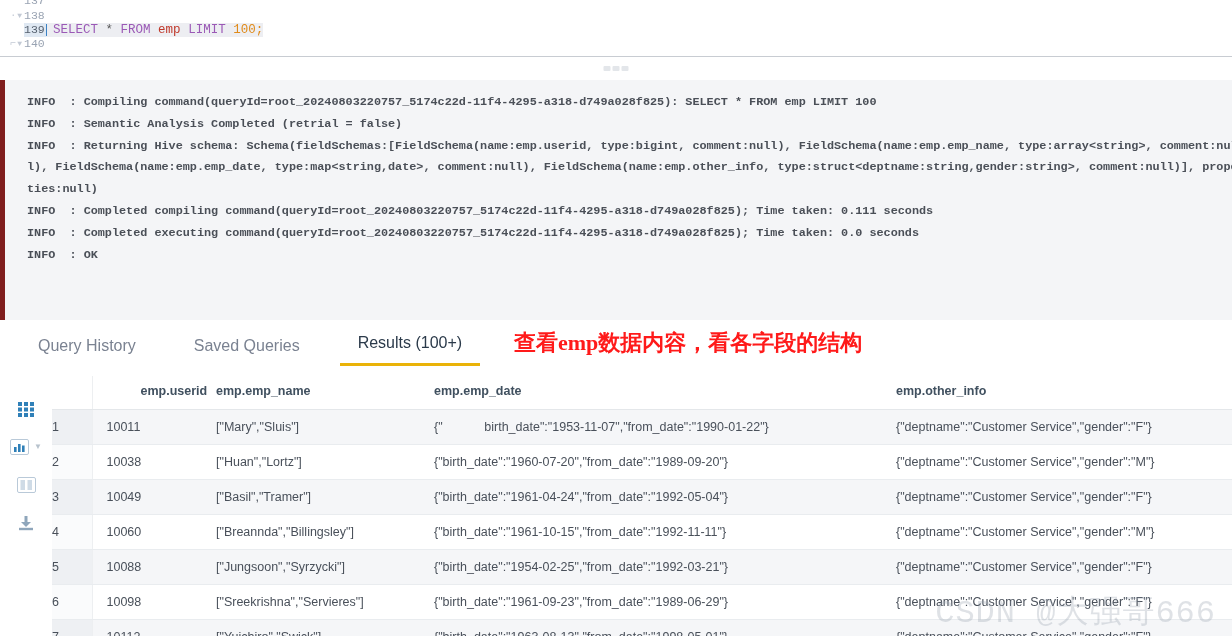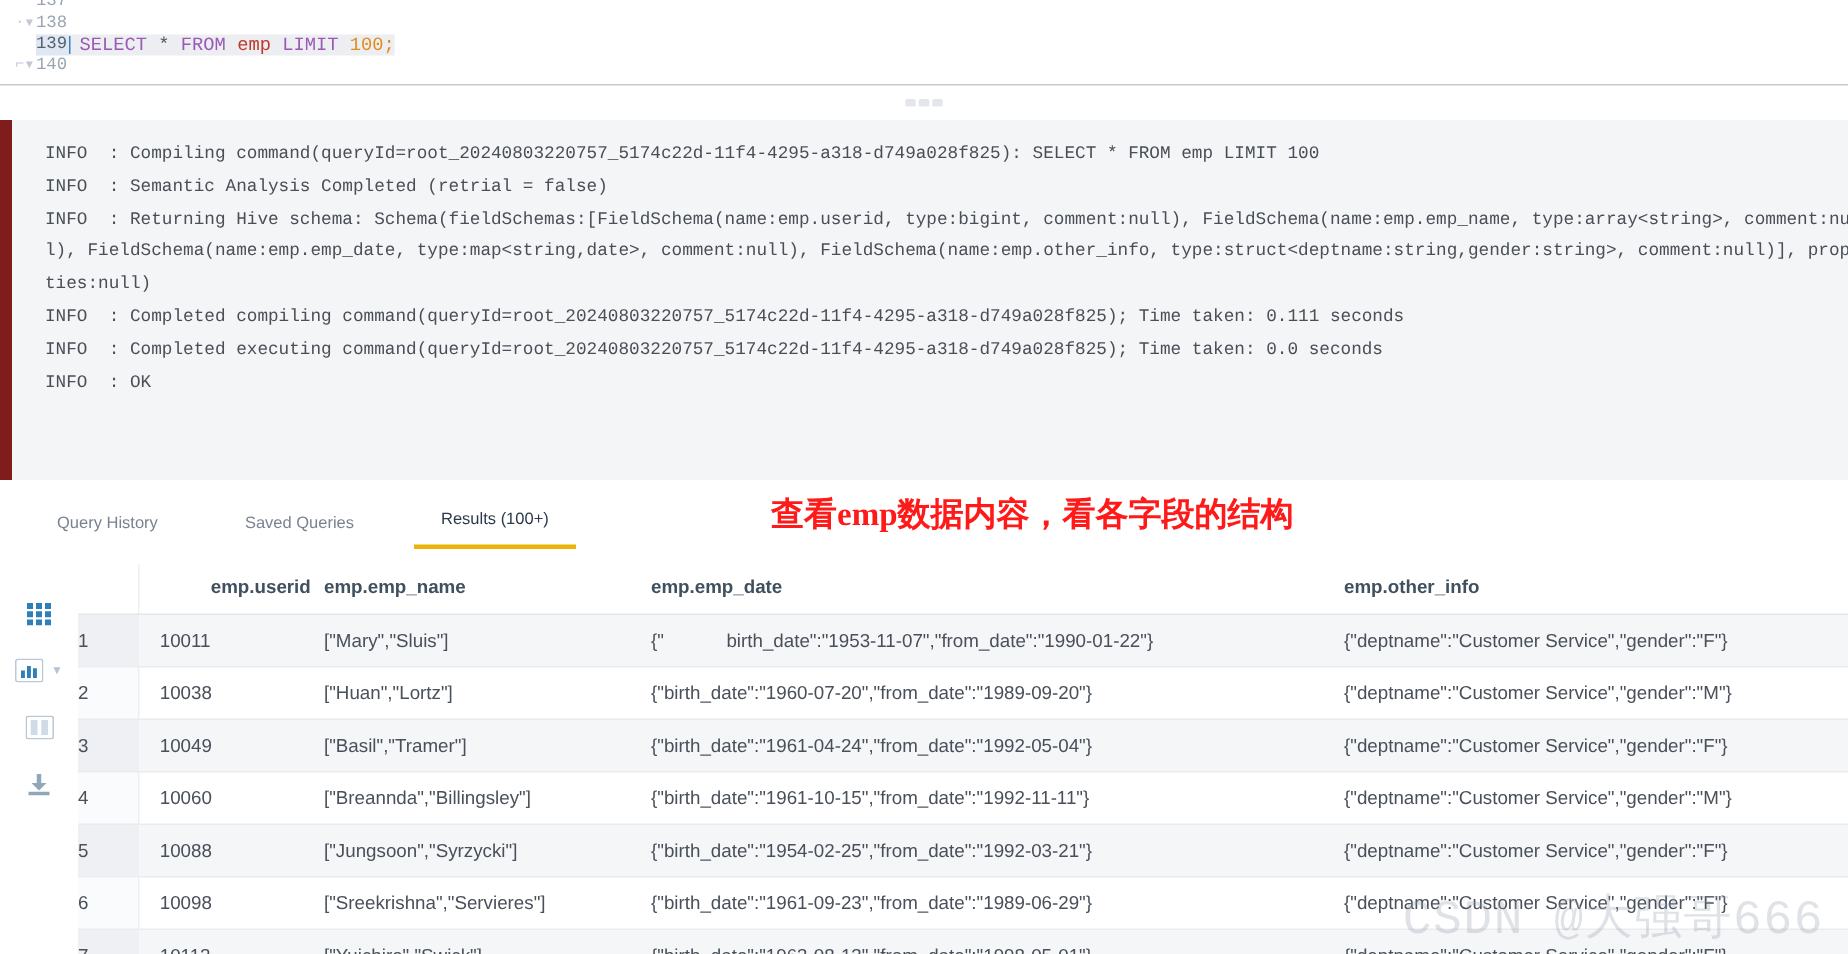--- a/index.html
+++ b/index.html
@@ -62,37 +62,38 @@
   }
   .grip { position:absolute; left:50%; top:9px; transform:translateX(-50%);
           display:flex; gap:2px; }
   .grip i { display:block; width:7px; height:5px; background:#e3e6ea; border-radius:1px; }
 
   
   .logpanel {
     position: relative;
     height: 240px;
     background: #f4f5f7;
-    border-left: 8px solid #7f1d1d;
+    border-left: 5px solid #7f1d1d;
     padding: 12px 0 0 22px;
     overflow: hidden;
+    font-weight: bold;
   }
   .logline {
     font-family: "Liberation Mono", monospace;
     font-size: 11.8px;
     line-height: 21.8px;
     color: #4a4f57;
     white-space: pre;
   }
 
   
   .tabsarea { position:relative; height: 46px; background:#fff; }
   .tabs { display:flex; align-items:flex-end; height:46px; padding-left:20px; }
   .tab {
-    font-size: 11px;
+    font-size: 16px;
     color: #7a8291;
     padding: 0 18px 11px 18px;
     margin-right: 22px;
     cursor: pointer;
     white-space: nowrap;
   }
   .tab.active { color:#2b3a4a; border-bottom: 3px solid #eab308; }
   .annot {
     position:absolute; left:514px; top:8px;
     color:#ff1a1a; font-size:22px; font-weight:bold;

